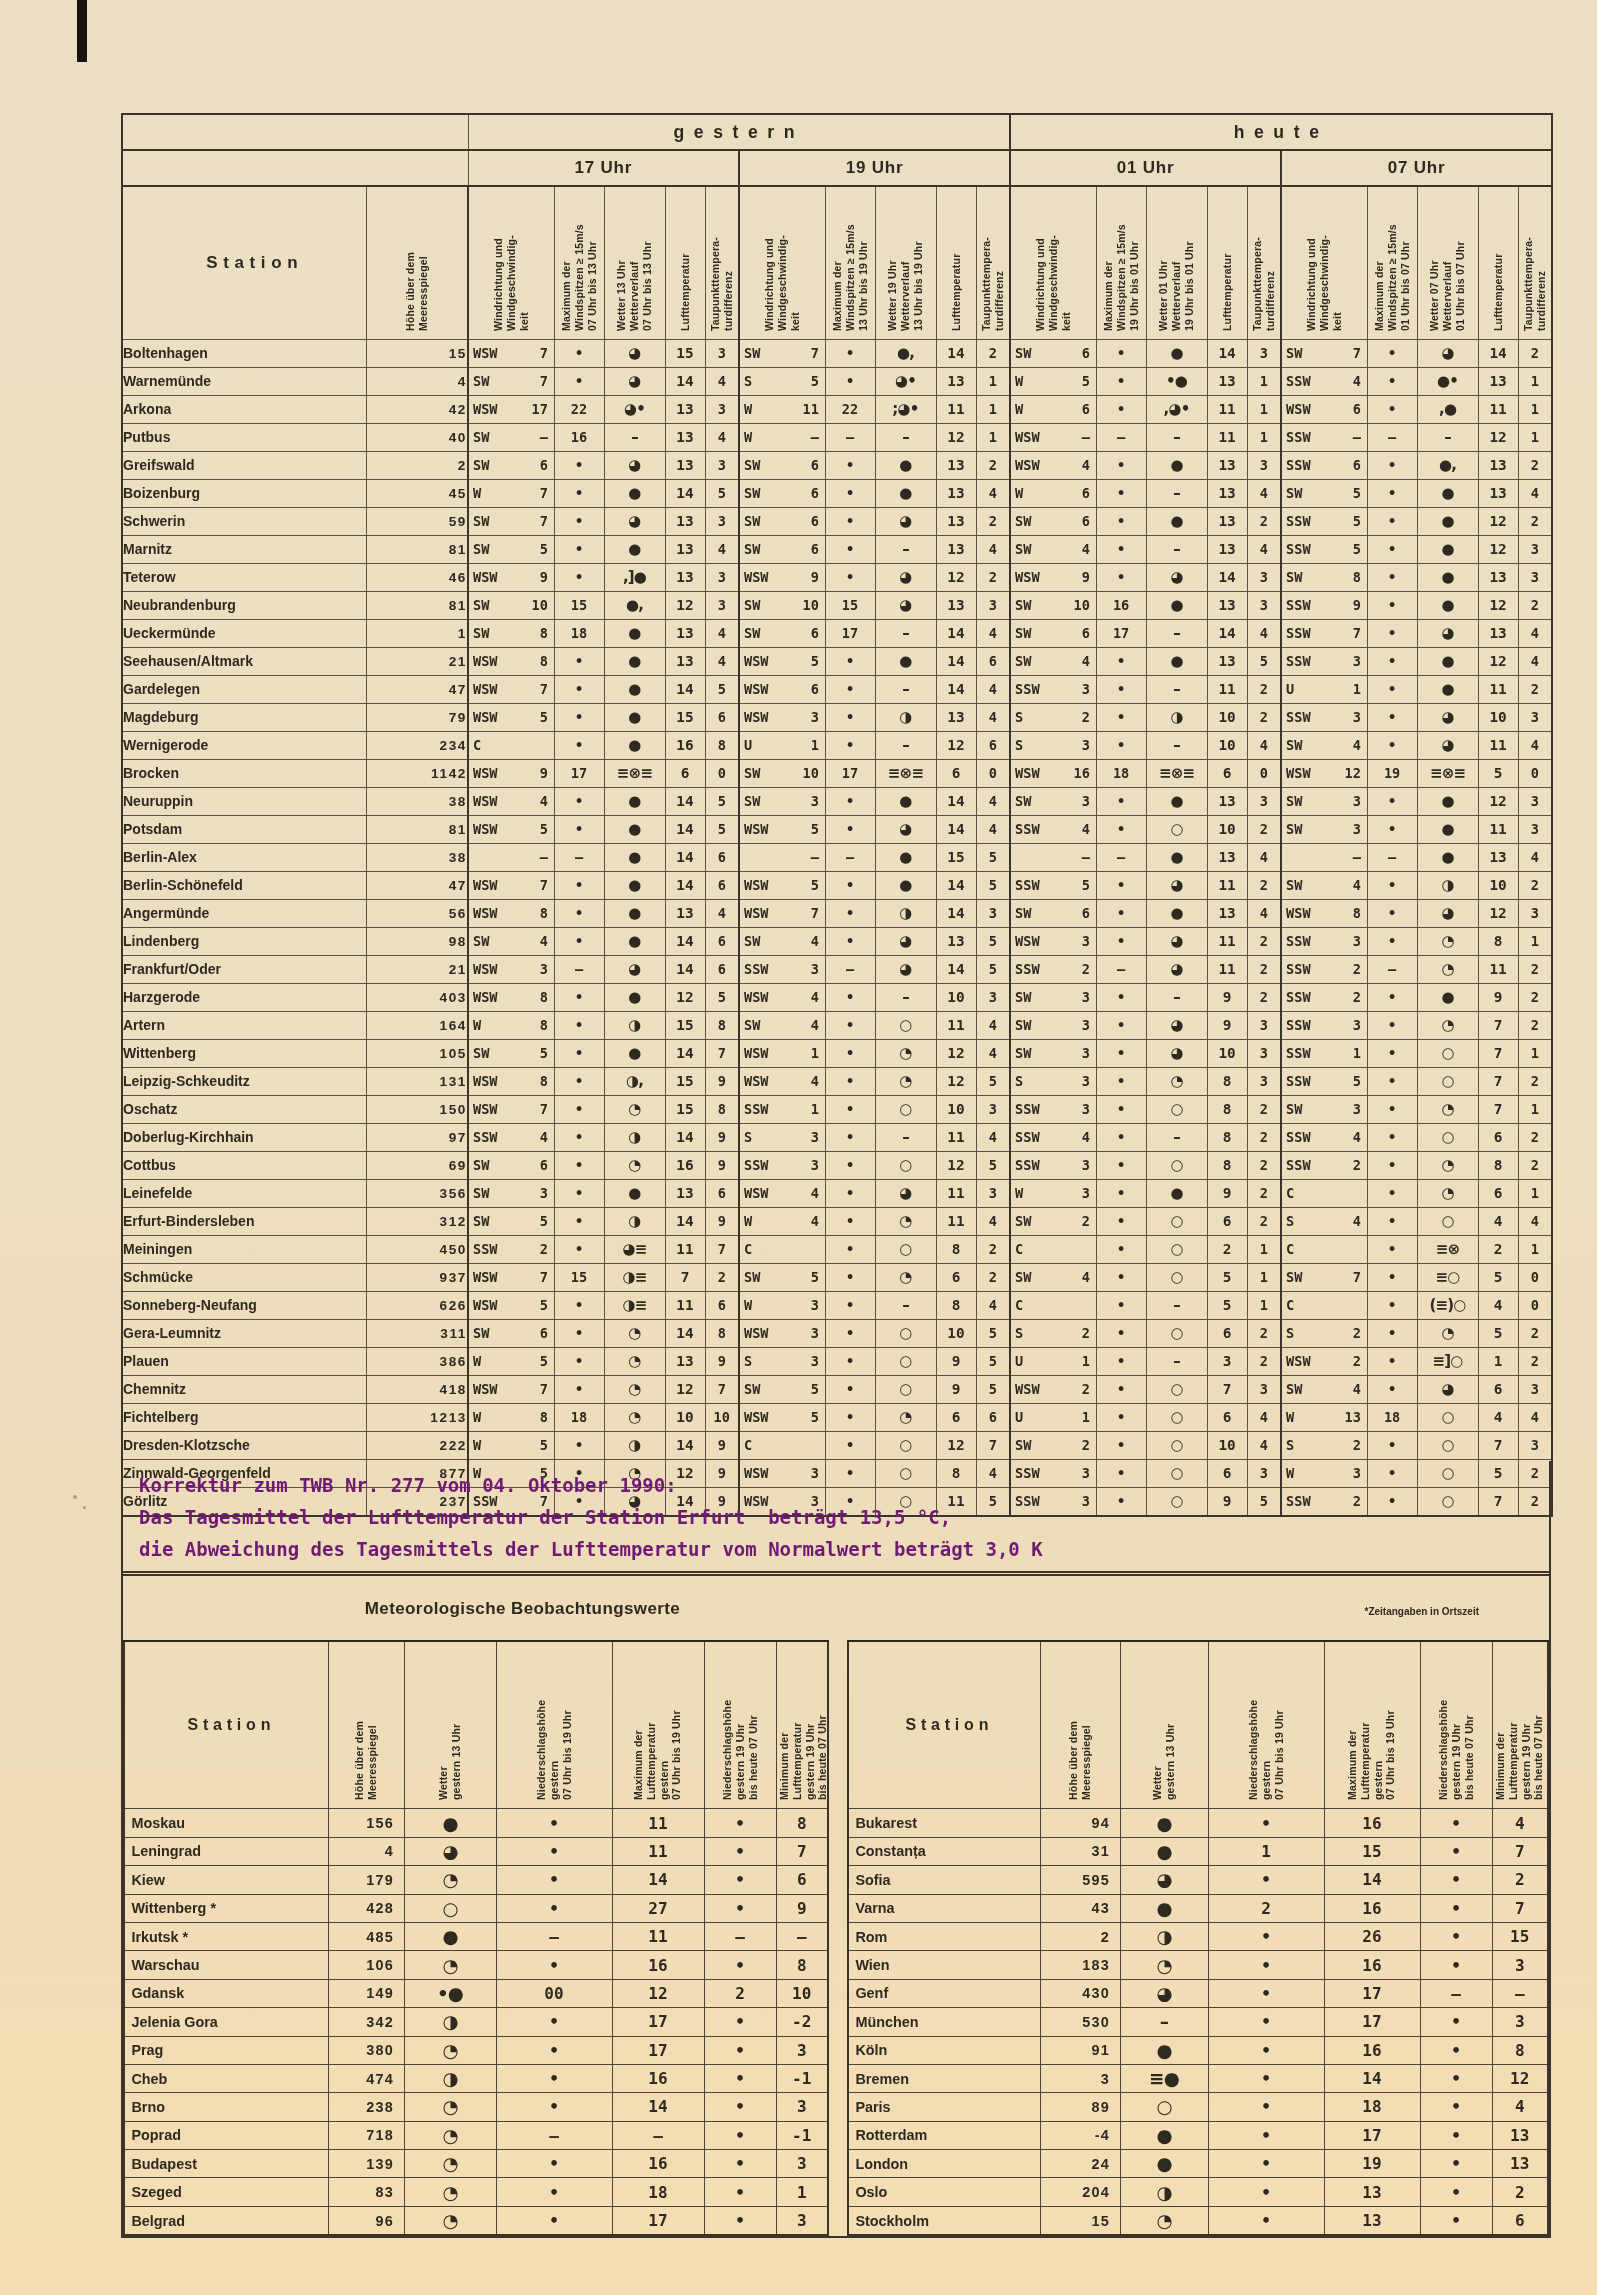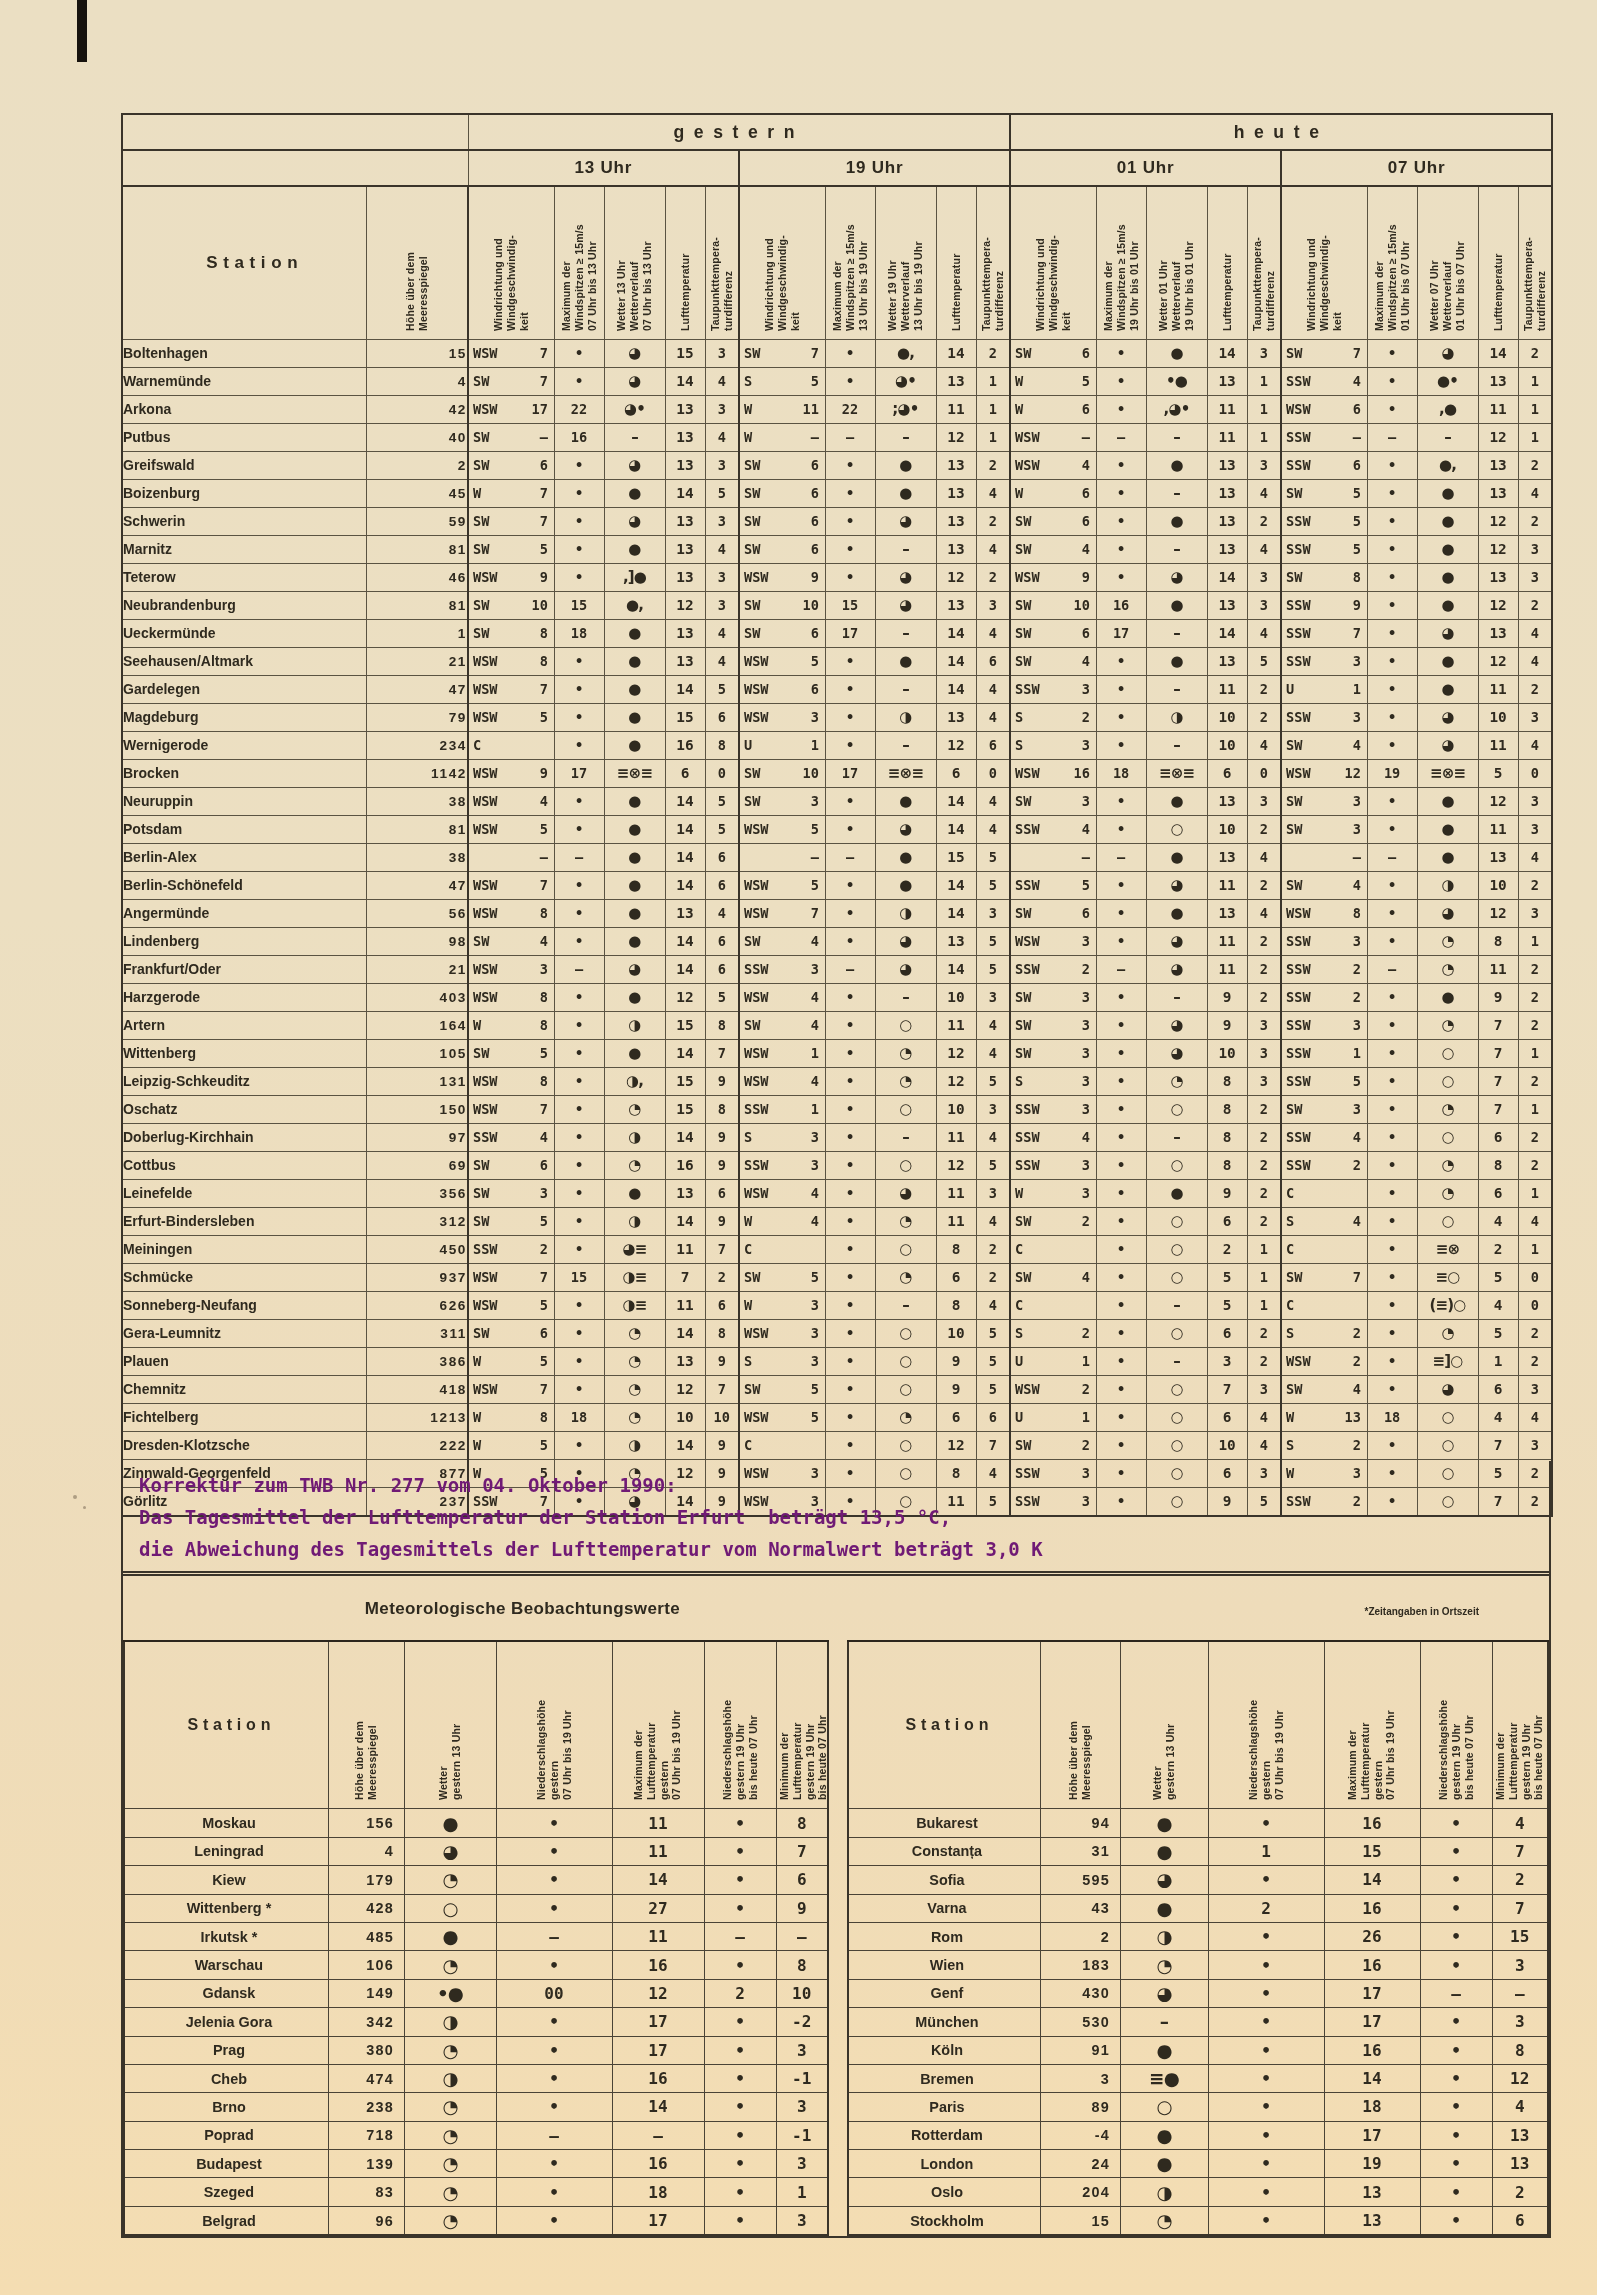--- a/index.html
+++ b/index.html
@@ -43,21 +43,21 @@
   #titleband{position:relative;height:64px;}
   #section-title{position:absolute;left:0;width:799px;top:22.4px;text-align:center;
       font:700 17px "Liberation Sans",sans-serif;letter-spacing:0.4px;}
   #time-note{position:absolute;right:70px;top:30px;font:700 10px "Liberation Sans",sans-serif;}
 
   .obs{border:2.1px solid #3a342a;border-collapse:collapse;table-layout:fixed;margin-bottom:0;}
   .obs th{border:1.6px solid #4a4336;vertical-align:bottom;height:161px;border-top:2.4px solid #2c261d;}
   .obs td{border:1.6px solid #4a4336;height:25.4px;overflow:hidden;}
   .obs .rot{height:153px;font-size:10.5px;}
   .obs .station-hd{font-size:16px;letter-spacing:4.8px;padding-left:11.2px !important;}
-  .obs td.st{font:700 14.4px "Liberation Sans",sans-serif;text-align:center;padding-left:6.4px;white-space:nowrap;margin-left:32px;}
+  .obs td.st{font:700 14.4px "Liberation Sans",sans-serif;text-align:left;padding-left:6.4px;white-space:nowrap;margin-left:32px;}
   .obs td.h{font:700 14.4px "Liberation Sans",sans-serif;text-align:right;padding-right:9.6px;letter-spacing:1.2px;}
   .obs td.v{text-align:center;font:600 16px "DejaVu Sans Mono",monospace;}
   .obs td.w{text-align:center;font:600 18.4px "DejaVu Sans",sans-serif;}
   #tables-row{display:flex;justify-content:space-between;align-items:flex-start;}
 </style>
 </head>
 <body>
 
 <div class="edge-mark" style="left:77px;top:0;width:10.4px;height:62px;"></div>
 <div class="speck" style="left:73px;top:1495px;width:4px;height:4px;"></div>
@@ -89,21 +89,21 @@
       <col style="width:34px">
   </colgroup>
   <thead>
     <tr class="band band1">
       <th colspan="2"></th>
       <th colspan="10">gestern</th>
       <th colspan="10" class="bs">heute</th>
     </tr>
     <tr class="band band2">
       <th colspan="2"></th>
-      <th colspan="5">13 Uhr</th>
+      <th colspan="5">17 Uhr</th>
       <th colspan="5" class="bs">19 Uhr</th>
       <th colspan="5" class="bs">01 Uhr</th>
       <th colspan="5" class="bs">07 Uhr</th>
     </tr>
     <tr class="hdr" id="main-colhdr">
       <th class="station-hd">Station</th>
       <th><div class="rot">Höhe über dem
 Meeresspiegel</div></th>
 
     <th class="bs"><div class="rot">Windrichtung und

